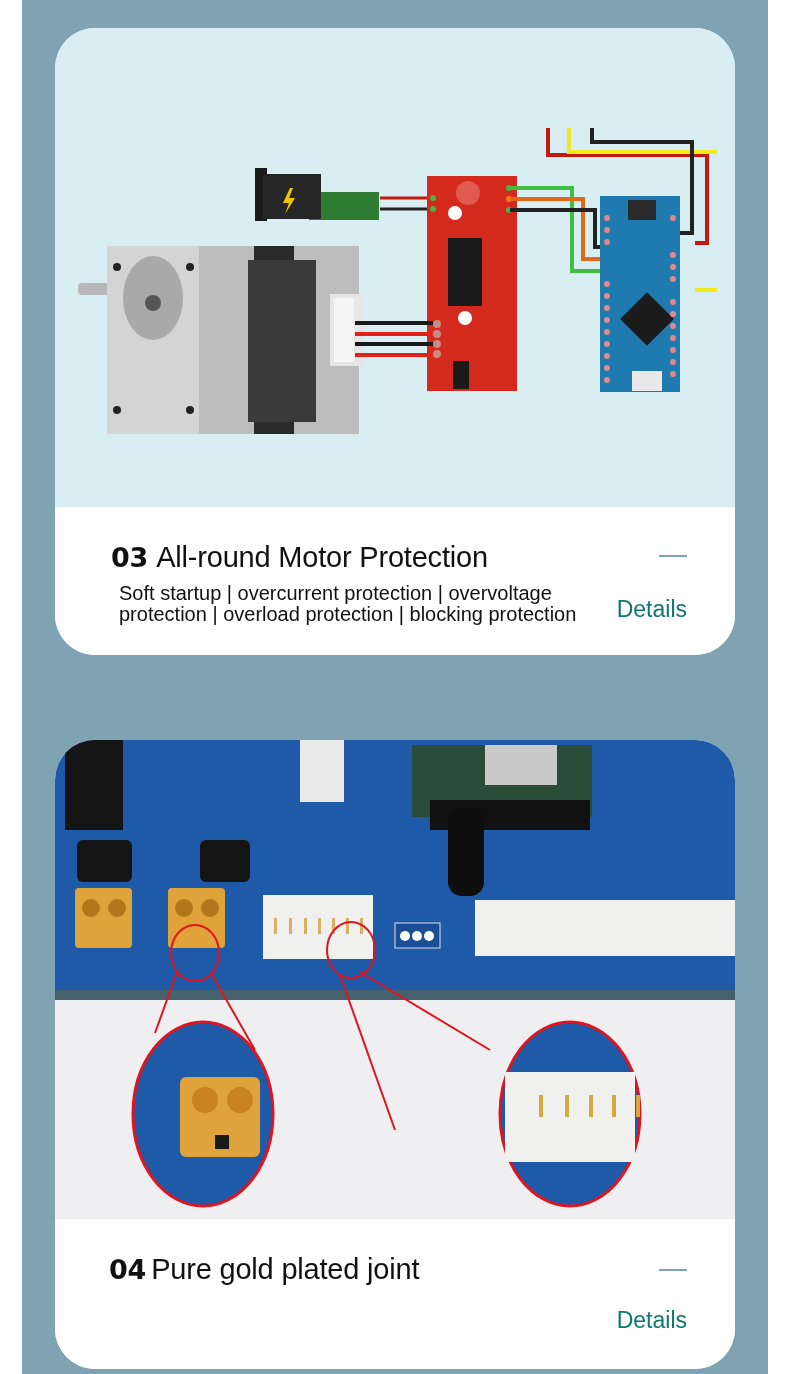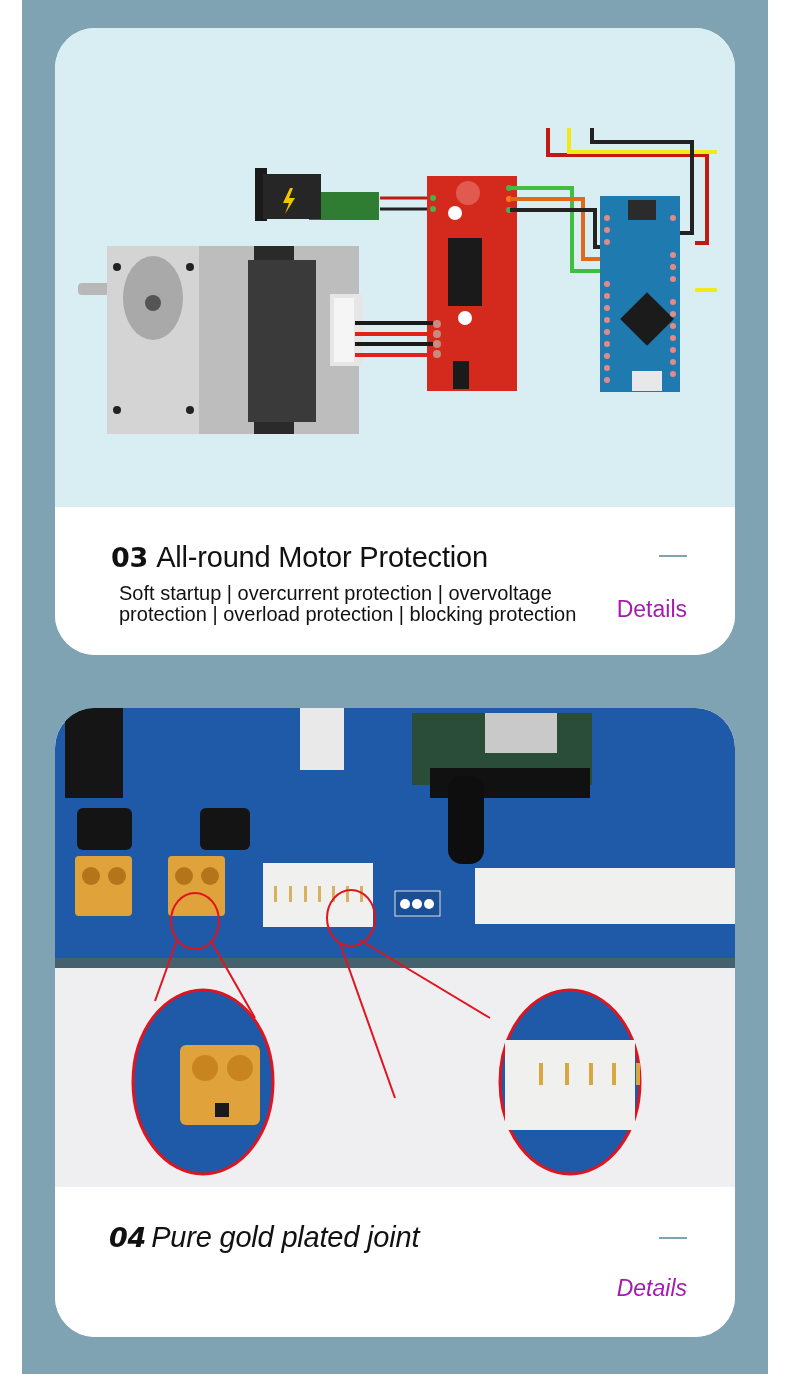--- a/index.html
+++ b/index.html
@@ -3,21 +3,21 @@
 <meta charset="utf-8">
 <style>
   * { box-sizing: border-box; margin: 0; padding: 0; }
   html, body { width: 790px; height: 1374px; background: #ffffff; overflow: hidden; }
   body { position: relative; font-family: "Liberation Sans", sans-serif; color: #111; }
 
   .band { position: absolute; left: 22px; top: 0; width: 746px; height: 1374px; background: #7fa3b2; }
 
   .card { position: absolute; left: 55px; width: 680px; border-radius: 40px; overflow: hidden; background: #fff; }
   #card-1 { top: 28px; height: 627px; }
-  #card-2 { top: 708px; height: 629px; font-style: italic; }
+  #card-2 { top: 740px; height: 629px; }
 
   .media { position: absolute; left: 0; top: 0; width: 680px; overflow: hidden; }
   #card-1 .media { height: 479px; background: #d9eef2; }
   #card-2 .media { height: 479px; background: #efeff1; }
 
   .caption { position: absolute; left: 0; width: 680px; background: #fff; }
   #card-1 .caption { top: 479px; height: 148px; }
   #card-2 .caption { top: 479px; height: 150px; }
 
   .title { position: absolute; left: 54px; font-size: 29px; font-weight: normal; letter-spacing: -0.2px; color: #111; white-space: nowrap; }
@@ -27,21 +27,21 @@
   #card-2 .title .num { margin-right: 5px; }
 
   .desc { position: absolute; font-size: 20px; line-height: 21px; color: #111; }
   #card-1 .desc { left: 64px; top: 76px; width: 480px; }
   #card-2 .desc { left: 57px; top: 78px; width: 490px; line-height: 21.5px; }
 
   .dash { position: absolute; right: 48px; width: 28px; height: 2px; background: #7fa3b2; }
   #card-1 .dash { top: 48px; }
   #card-2 .dash { top: 50px; }
 
-  .details { position: absolute; right: 48px; font-size: 23px; color: #a21caf; cursor: pointer; }
+  .details { position: absolute; right: 48px; font-size: 23px; color: #0f766e; cursor: pointer; }
   #card-1 .details { top: 89px; }
   #card-2 .details { top: 88px; }
 
   svg { display: block; }
 </style>
 </head>
 <body>
 
 <div class="band"></div>
 

